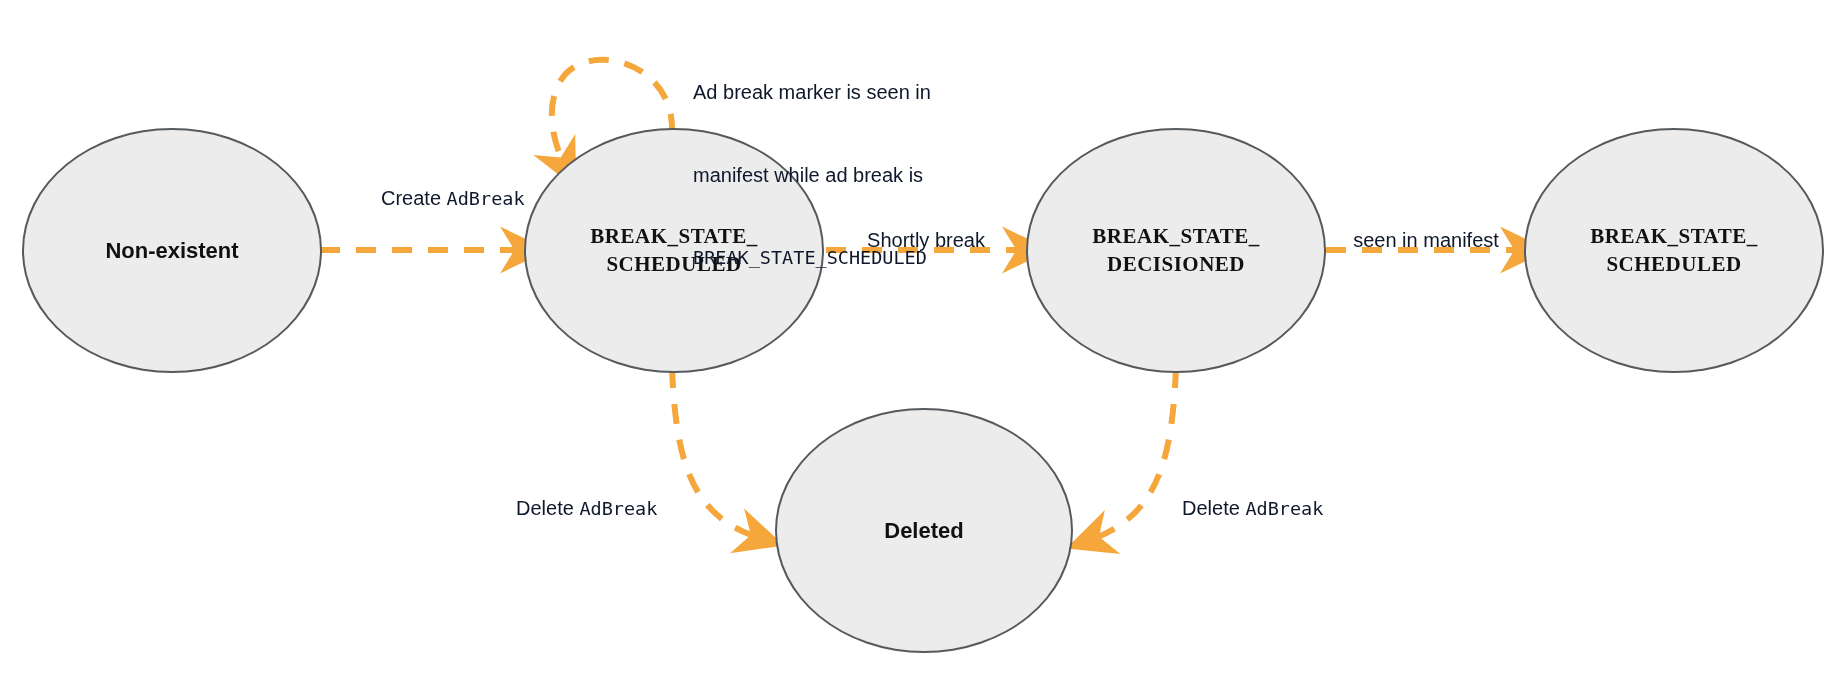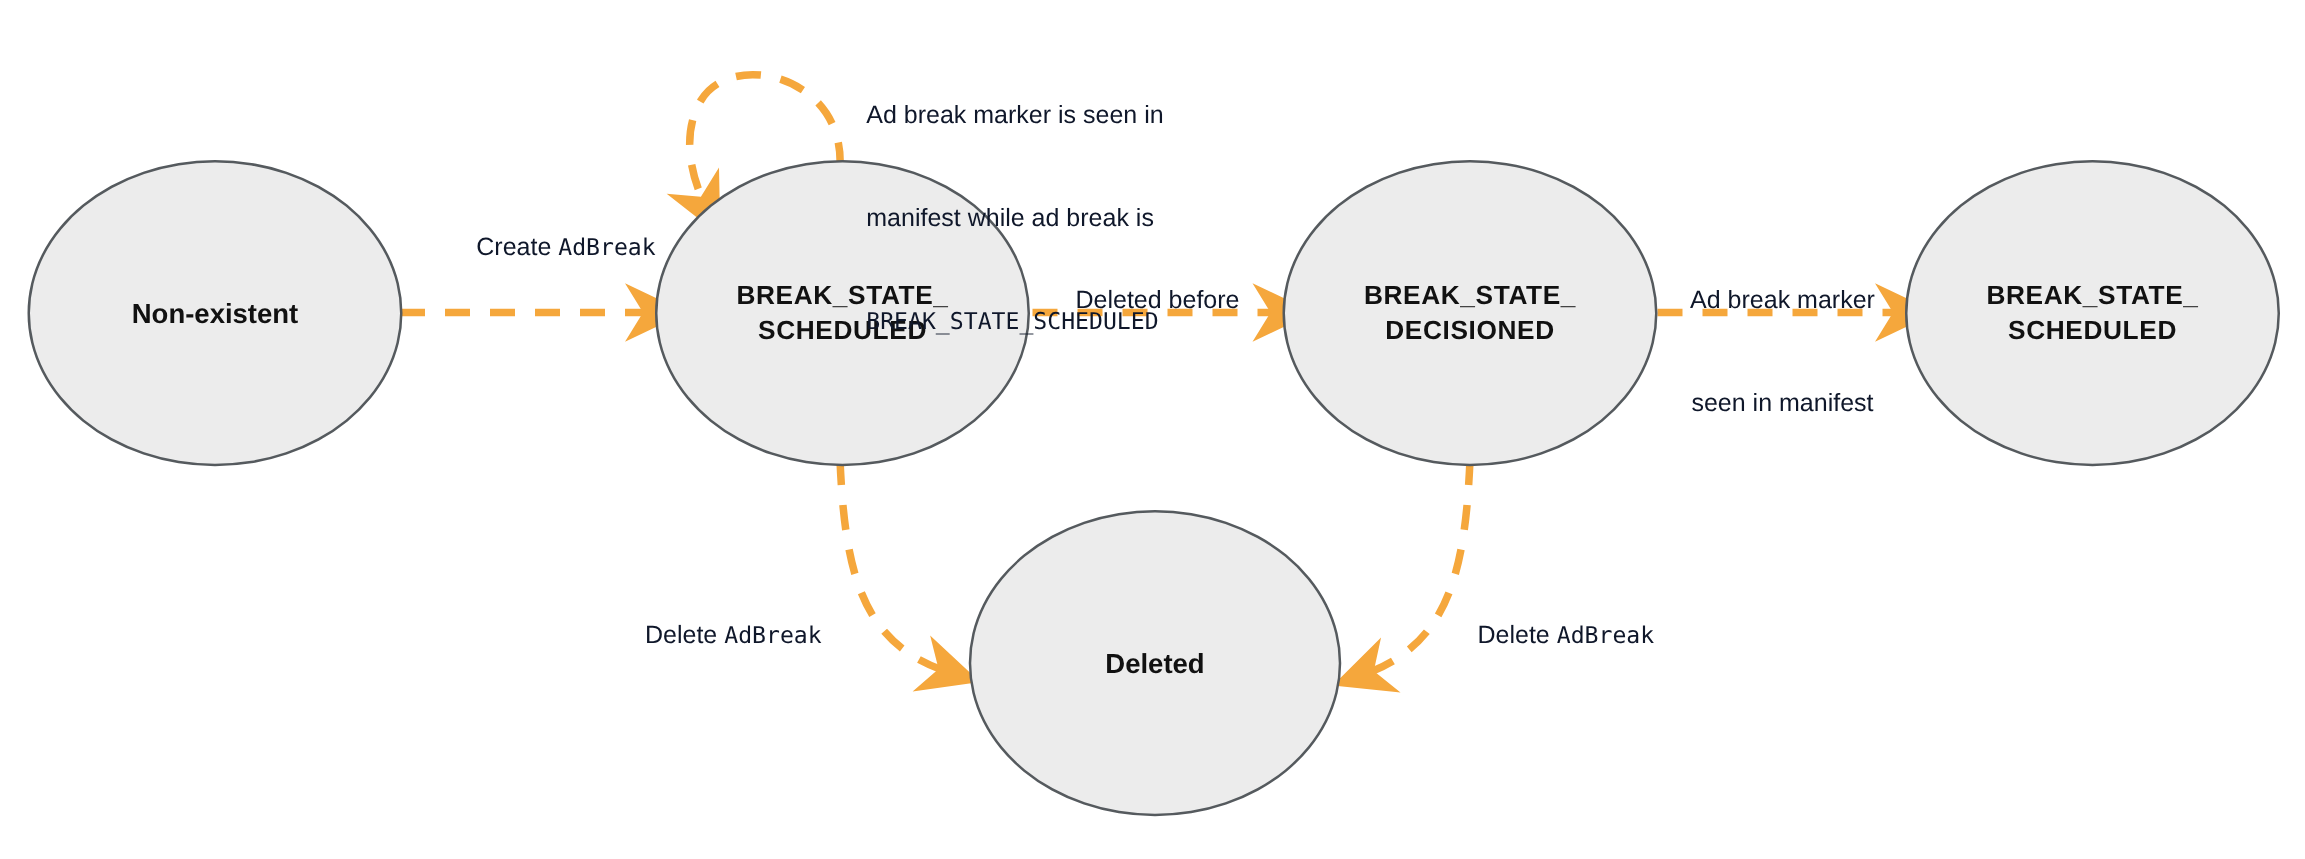--- a/index.html
+++ b/index.html
@@ -3,21 +3,21 @@
 <meta charset="utf-8">
 <style>
   html,body{margin:0;padding:0;background:#ffffff;}
   body{width:1844px;height:687px;overflow:hidden;font-family:"Liberation Sans",sans-serif;}
   #stage{position:relative;width:1844px;height:687px;background:#ffffff;}
   svg#edges{position:absolute;left:0;top:0;width:1844px;height:687px;}
 
   .node{position:absolute;border-radius:50%;background:#ececec;border:2px solid #555a5e;
         display:flex;align-items:center;justify-content:center;text-align:center;box-sizing:border-box;}
   .node .lbl{line-height:1.32;}
-  .lbl.mono{font-family:Liberation Sans, sans-serif;font-weight:700;font-size:21px;letter-spacing:.5px;color:#111;}
+  .lbl.mono{font-family:Liberation Serif, serif;font-weight:700;font-size:21px;letter-spacing:.5px;color:#111;}
   .lbl.sans{font-family:"Liberation Sans",sans-serif;font-weight:700;font-size:22px;color:#111;}
 
   .edge-label{position:absolute;font-size:20px;color:#0f172a;line-height:1.38;white-space:pre;}
   .edge-label .m{font-family:"DejaVu Sans Mono","Liberation Mono",monospace;font-size:18.5px;letter-spacing:0px;}
   .edge-label .s{font-family:"Liberation Sans",sans-serif;}
   .edge-label.center{text-align:center;}
 </style>
 </head>
 <body>
 
@@ -74,25 +74,24 @@
 
   <div class="edge-label" style="left:344px;top:185px;margin-left:37px;"><span class="s">Create </span><span class="m">AdBreak</span></div>
 
   <div class="edge-label" style="left:693px;top:24px;">
     <div class="s">Ad break marker is seen in</div>
     <div class="s">manifest while ad break is</div>
     <div class="m">BREAK_STATE_SCHEDULED</div>
   </div>
 
   <div class="edge-label center" style="left:826px;top:172px;width:200px;">
-    <div class="s">Deleted before</div>
+    <div class="s">Shortly break</div>
   </div>
 
   <div class="edge-label center" style="left:1328px;top:172px;width:196px;">
-    <div class="s">Ad break marker</div>
     <div class="s">seen in manifest</div>
   </div>
 
   <div class="edge-label" style="left:516px;top:495px;"><span class="s">Delete </span><span class="m">AdBreak</span></div>
 
   <div class="edge-label" style="left:1182px;top:495px;"><span class="s">Delete </span><span class="m">AdBreak</span></div>
 
 </div>
 
 </body></html>

